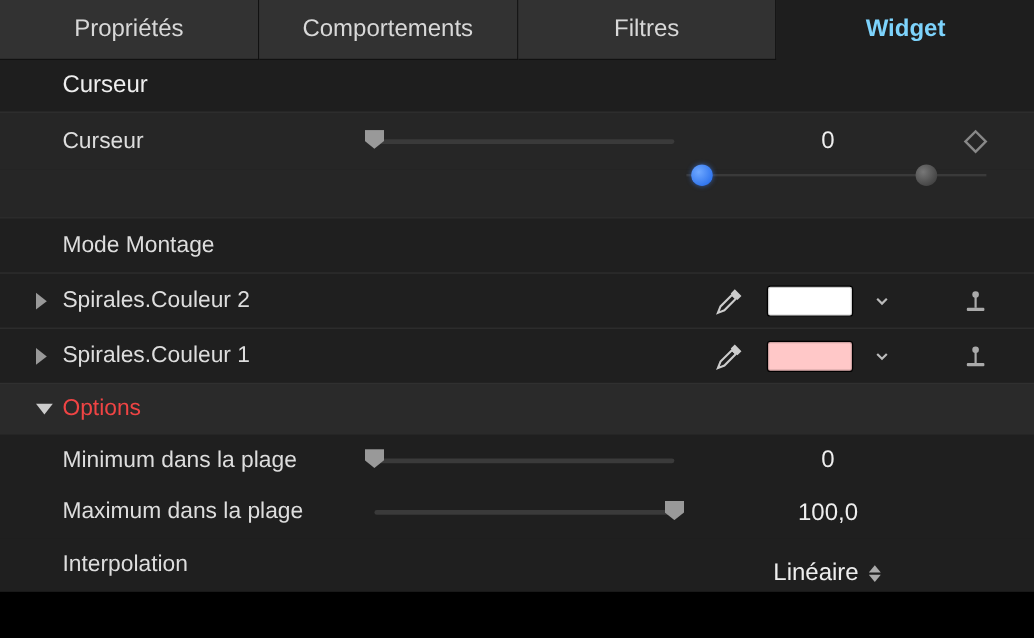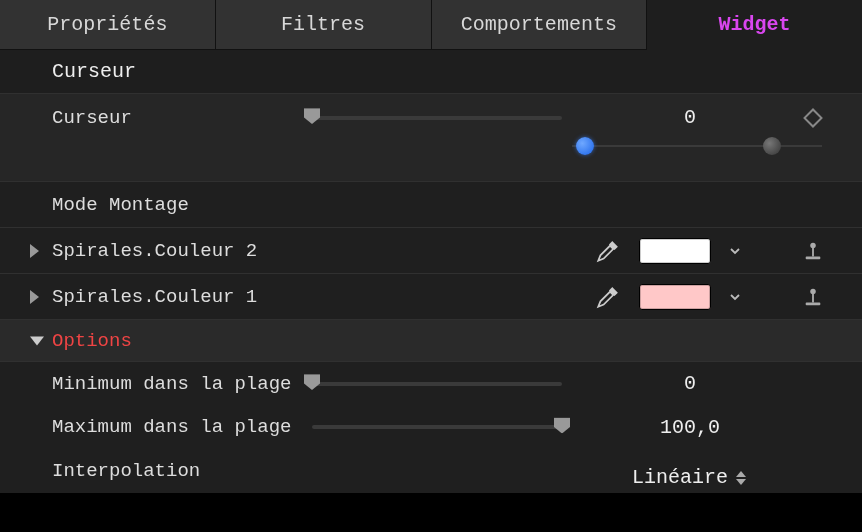--- a/index.html
+++ b/index.html
@@ -1,21 +1,21 @@
 <!DOCTYPE html>
 <html><head>
 <meta charset="utf-8">
 <style>
   * { box-sizing: border-box; margin: 0; padding: 0; }
   html, body { width: 862px; height: 532px; background: #000; font-family: -apple-system, "Helvetica Neue", Arial, sans-serif; color: #ddd; overflow: hidden; }
-  .panel { width: 862px; background: #1f1f1f; font-family: Liberation Mono, monospace; }
+  .panel { width: 862px; background: #1f1f1f; }
   .tabs { display: flex; height: 50px; background: #2a2a2a; }
   .tab { flex: 1; display: flex; align-items: center; justify-content: center; font-size: 20px; color: #d8d8d8; border-right: 1px solid #111; border-bottom: 1px solid #111; background: #323232; cursor: pointer; font-weight: 500;}
   .tab:last-child { border-right: none; }
-  .tab.active { background: #1e1e1e; color: #d946ef; font-weight: 600; border-bottom: 1px solid #1e1e1e;}
+  .tab.active { background: #1e1e1e; color: #7dd3fc; font-weight: 600; border-bottom: 1px solid #1e1e1e;}
   .section-header { padding: 10px 0 10px 52px; font-size: 20px; color: #eee; background: #1e1e1e; }
   .row { display: flex; align-items: center; height: 44px; padding-left: 52px; padding-right: 24px; border-top: 1px solid #303030; background: #262626; }
   .row.darker { background: #1f1f1f; }
   .row.group { background: #2a2a2a; }
   .label { flex: 0 0 260px; font-size: 19px; color: #ddd; }
   .label.indent { padding-left: 0px; }
   .disclosure-row { position: relative; gap: 37px; }
   .disclosure-row .tri { position: absolute; left: 30px; top: 50%; transform: translateY(-50%); }
   .tri-right { width: 0; height: 0; border-top: 7px solid transparent; border-bottom: 7px solid transparent; border-left: 9px solid #999; cursor: pointer;}
   .tri-down { width: 0; height: 0; border-left: 7px solid transparent; border-right: 7px solid transparent; border-top: 9px solid #ccc; cursor: pointer;}
@@ -46,22 +46,22 @@
   .center-col { flex:1; display:flex; justify-content:center;}
   .end-col { flex:0 0 50px; display:flex; justify-content:center;}
 </style>
 </head>
 <body>
 
 <div class="panel">
 
   <div class="tabs">
     <div class="tab">Propriétés</div>
+    <div class="tab">Comportements</div>
     <div class="tab">Filtres</div>
-    <div class="tab">Comportements</div>
     <div class="tab active">Widget</div>
   </div>
 
   <div class="section-header">Curseur</div>
 
   <div class="row" style="height:48px;">
     <div class="label">Curseur</div>
     <div class="slider-area">
       <div class="slider-track">
         <div class="slider-thumb-sq" style="left:0%"></div>

